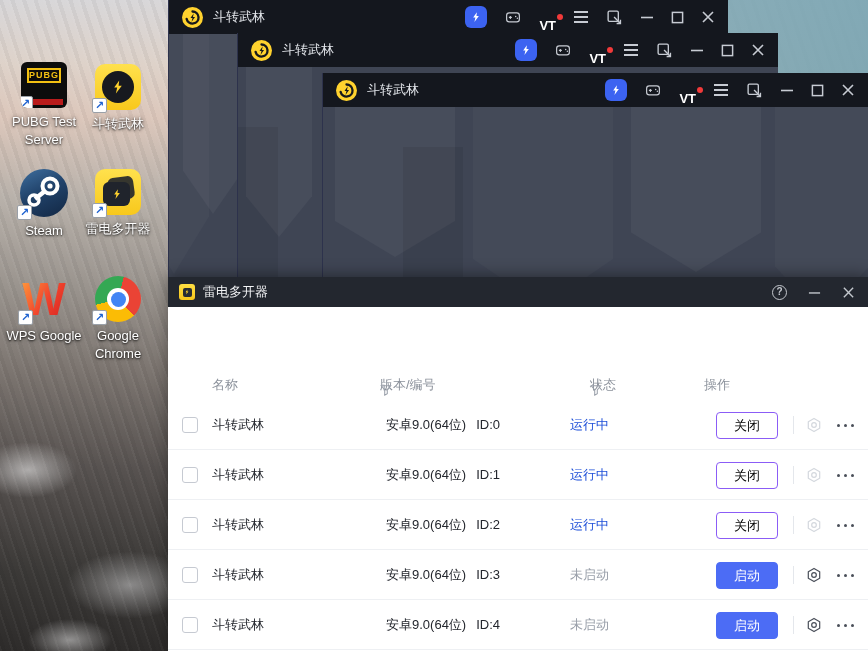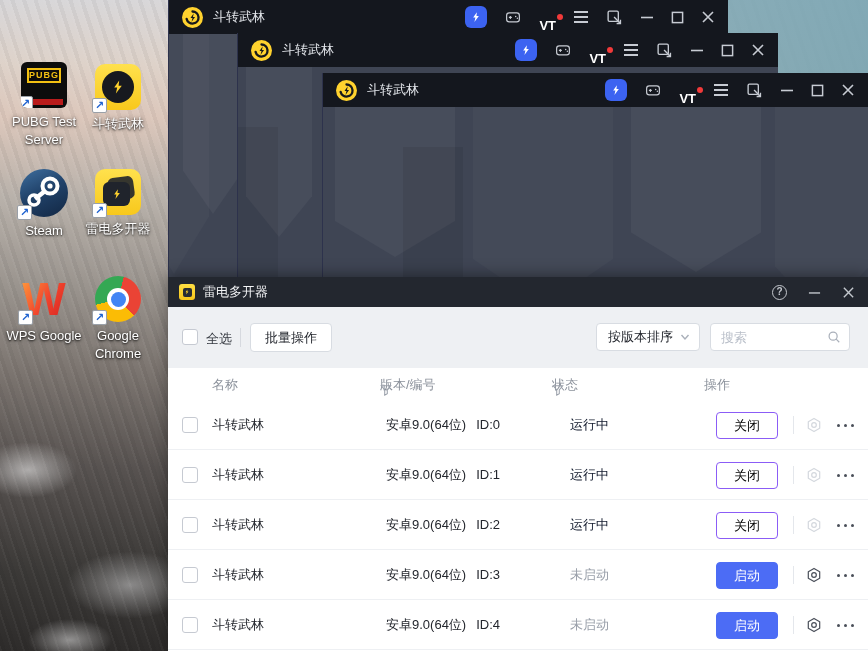--- a/index.html
+++ b/index.html
@@ -96,31 +96,31 @@
   .tb-sort .sv { flex:1; }
   .tb-search { position:absolute; left:542px; top:16px; width:140px; height:28px; background:#fff;
     border:1px solid #d8dce2; border-radius:4px; display:flex; align-items:center; padding:0 8px 0 10px; }
   .tb-search input { border:none; outline:none; flex:1; min-width:0; font-size:13px;
     font-family:inherit; color:#33373f; background:transparent; }
   .tb-search input::placeholder { color:#b8bec8; }
 
   .mhead { position:absolute; left:0; top:91px; right:0; height:40px; background:#fff;
     border-bottom:1px solid #e9ebef; font-size:13px; color:#8b919b; }
   .mhead span { position:absolute; top:8px; display:flex; align-items:center; gap:5px; }
-  .h-name { left:44px; } .h-ver { left:212px; } .h-st { left:384px; } .h-act { left:536px; }
+  .h-name { left:44px; } .h-ver { left:212px; } .h-st { left:422px; } .h-act { left:536px; }
   .funnel { color:#9aa0aa; display:flex; }
 
   .mrows { position:absolute; left:0; top:123px; right:0; bottom:0; overflow:hidden; }
   .row { position:relative; height:50px; border-bottom:1px solid #eef0f3; background:#fff; }
   .row .cb { position:absolute; left:14px; top:17px; }
   .row .name { position:absolute; left:44px; top:16px; font-size:13px; color:#23262d; }
   .row .ver { position:absolute; left:212px; top:16px; font-size:13px; color:#23262d;margin-left:6px; }
   .row .ver .id { margin-left:10px; }
   .row .st { position:absolute; left:402px; top:16px; font-size:13px; }
-  .row.running .st { color:#0f172a; }
+  .row.running .st { color:#1d4ed8; }
   .row.stopped .st { color:#9aa0aa; }
   .act { position:absolute; left:548px; top:12px; width:62px; height:27px; border-radius:4px;
     font-size:13px; font-family:inherit; display:flex; align-items:center; justify-content:center; }
   .row.running .act { background:#fff; border:1px solid #8b5cf6; color:#000000; }
   .row.stopped .act { background:#4c6cf5; border:1px solid #4c6cf5; color:#fff; }
   .vdiv { position:absolute; left:625px; top:16px; width:1px; height:18px; background:#e4e7ec; }
   .gear { position:absolute; left:637px; top:16px; width:18px; height:18px; }
   .row.running .gear { color:#d4d8de; }
   .row.stopped .gear { color:#4a4f59; }
   .more { position:absolute; left:669px; top:24px; width:22px; height:3px; }
@@ -392,43 +392,20 @@
           </svg>
       </span>
       <span>
         <svg width="13" height="13" viewBox="0 0 14 14">
             <path d="M2 2l10 10M12 2L2 12" stroke="currentColor" stroke-width="1.5"></path>
           </svg>
       </span>
     </span>
   </div>
 
-  <div class="mtoolbar">
-    <span class="cb tb-cb"></span>
-    <span class="tb-sel">全选</span>
-    <span class="tb-div"></span>
-    <button class="tb-batch">批量操作</button>
-    <div class="tb-sort">
-      <span class="sv">按版本排序</span>
-      <span class="funnel">
-        <svg width="12" height="12" viewBox="0 0 12 12">
-            <path d="M2.5 4l3.5 4 3.5-4" fill="none" stroke="#aab0ba" stroke-width="1.4"></path>
-          </svg>
-      </span>
-    </div>
-    <div class="tb-search">
-      <input placeholder="搜索" style="">
-      <span>
-        <svg width="14" height="14" viewBox="0 0 16 16">
-            <circle cx="7" cy="7" r="4.6" fill="none" stroke="#aab0ba" stroke-width="1.4"></circle>
-            <path d="M10.5 10.5 L14 14" stroke="#aab0ba" stroke-width="1.4"></path>
-          </svg>
-      </span>
-    </div>
-  </div>
 
   <div class="mhead">
     <span class="h-name">
         <i style="font-style:normal">名称</i>
       </span>
     <span class="h-ver">
       <i style="font-style:normal">版本/编号</i>
       <span class="funnel">
         <svg width="12" height="12" viewBox="0 0 14 14">
             <path d="M1.5 2h11L8.5 7v4.2l-3 1.8V7z" fill="none" stroke="#9aa0aa" stroke-width="1.2"></path>

